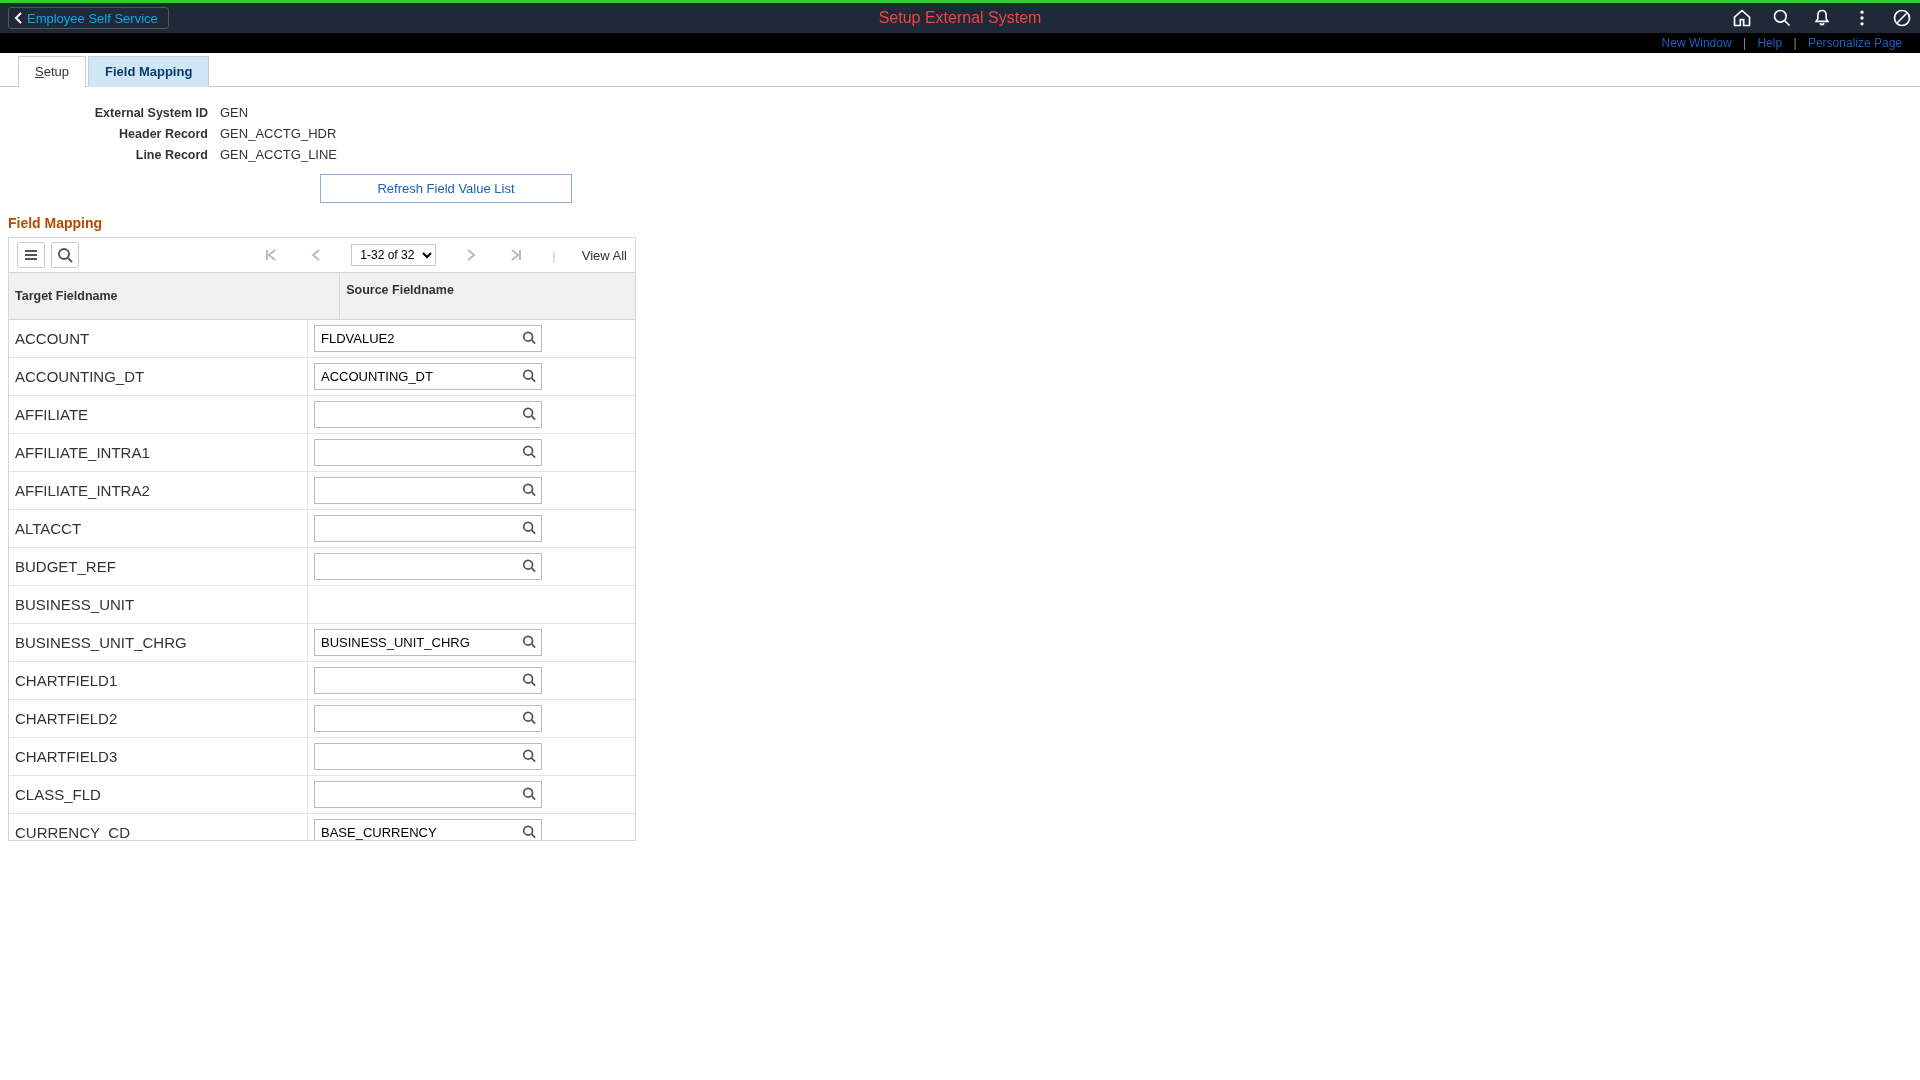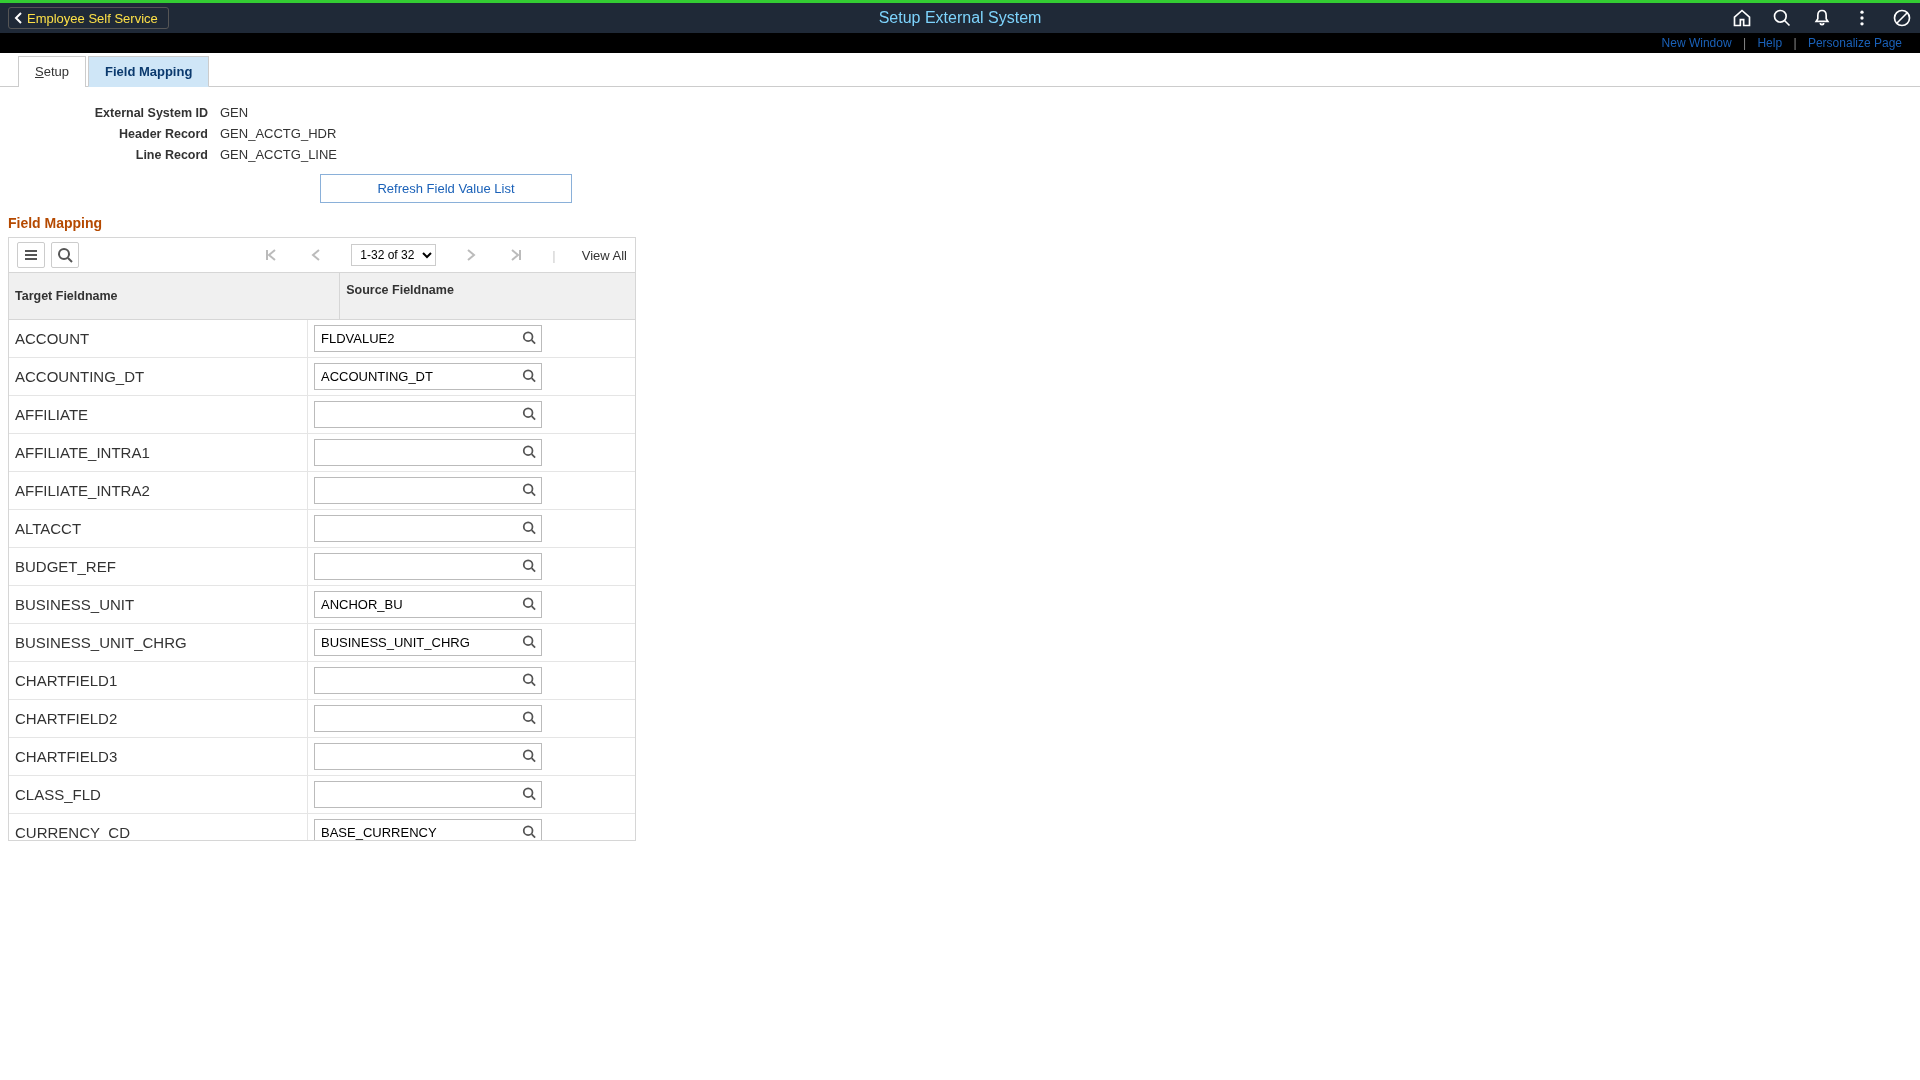--- a/index.html
+++ b/index.html
@@ -14,32 +14,32 @@
       align-items: center;
       position: relative;
       padding: 0 8px;
     }
     .back-button {
       display: flex;
       align-items: center;
       background: transparent;
       border: 1px solid #555;
       border-radius: 3px;
-      color: #fde047;
+      color: #0ea5e9;
       padding: 2px 10px 2px 4px;
       font-size: 13px;
       cursor: pointer;
       height: 22px;
     }
     .back-button svg { margin-right: 4px; }
     .page-title {
       position: absolute;
       left: 50%;
       transform: translateX(-50%);
-      color: #7dd3fc;
+      color: #ef4444;
       font-size: 16px;
     }
     .header-icons {
       margin-left: auto;
       display: flex;
       gap: 20px;
       align-items: center;
     }
     .header-icons .icon-btn { color: #fff; cursor: pointer; display: flex; }
 
@@ -375,26 +375,20 @@
         <div class="col1">BUDGET_REF</div>
         <div class="col2">
           <div class="lookup-wrap"><input type="text" class="lookup-input" style=""><span class="lookup-icon"><svg width="14" height="14" viewBox="0 0 16 16">
                 <circle cx="7" cy="7" r="5" fill="none" stroke="#555" stroke-width="2"></circle>
                 <line x1="11" y1="11" x2="15" y2="15" stroke="#555" stroke-width="2"></line>
               </svg></span></div>
         </div>
       </div>
       <div class="grid-row">
         <div class="col1">BUSINESS_UNIT</div>
-        <div class="col2">
-          <div class="lookup-wrap"><input type="text" class="lookup-input" value="ANCHOR_BU" style=""><span class="lookup-icon"><svg width="14" height="14" viewBox="0 0 16 16">
-                <circle cx="7" cy="7" r="5" fill="none" stroke="#555" stroke-width="2"></circle>
-                <line x1="11" y1="11" x2="15" y2="15" stroke="#555" stroke-width="2"></line>
-              </svg></span></div>
-        </div>
       </div>
       <div class="grid-row">
         <div class="col1">BUSINESS_UNIT_CHRG</div>
         <div class="col2">
           <div class="lookup-wrap"><input type="text" class="lookup-input" value="BUSINESS_UNIT_CHRG" style=""><span class="lookup-icon"><svg width="14" height="14" viewBox="0 0 16 16">
                 <circle cx="7" cy="7" r="5" fill="none" stroke="#555" stroke-width="2"></circle>
                 <line x1="11" y1="11" x2="15" y2="15" stroke="#555" stroke-width="2"></line>
               </svg></span></div>
         </div>
       </div>

